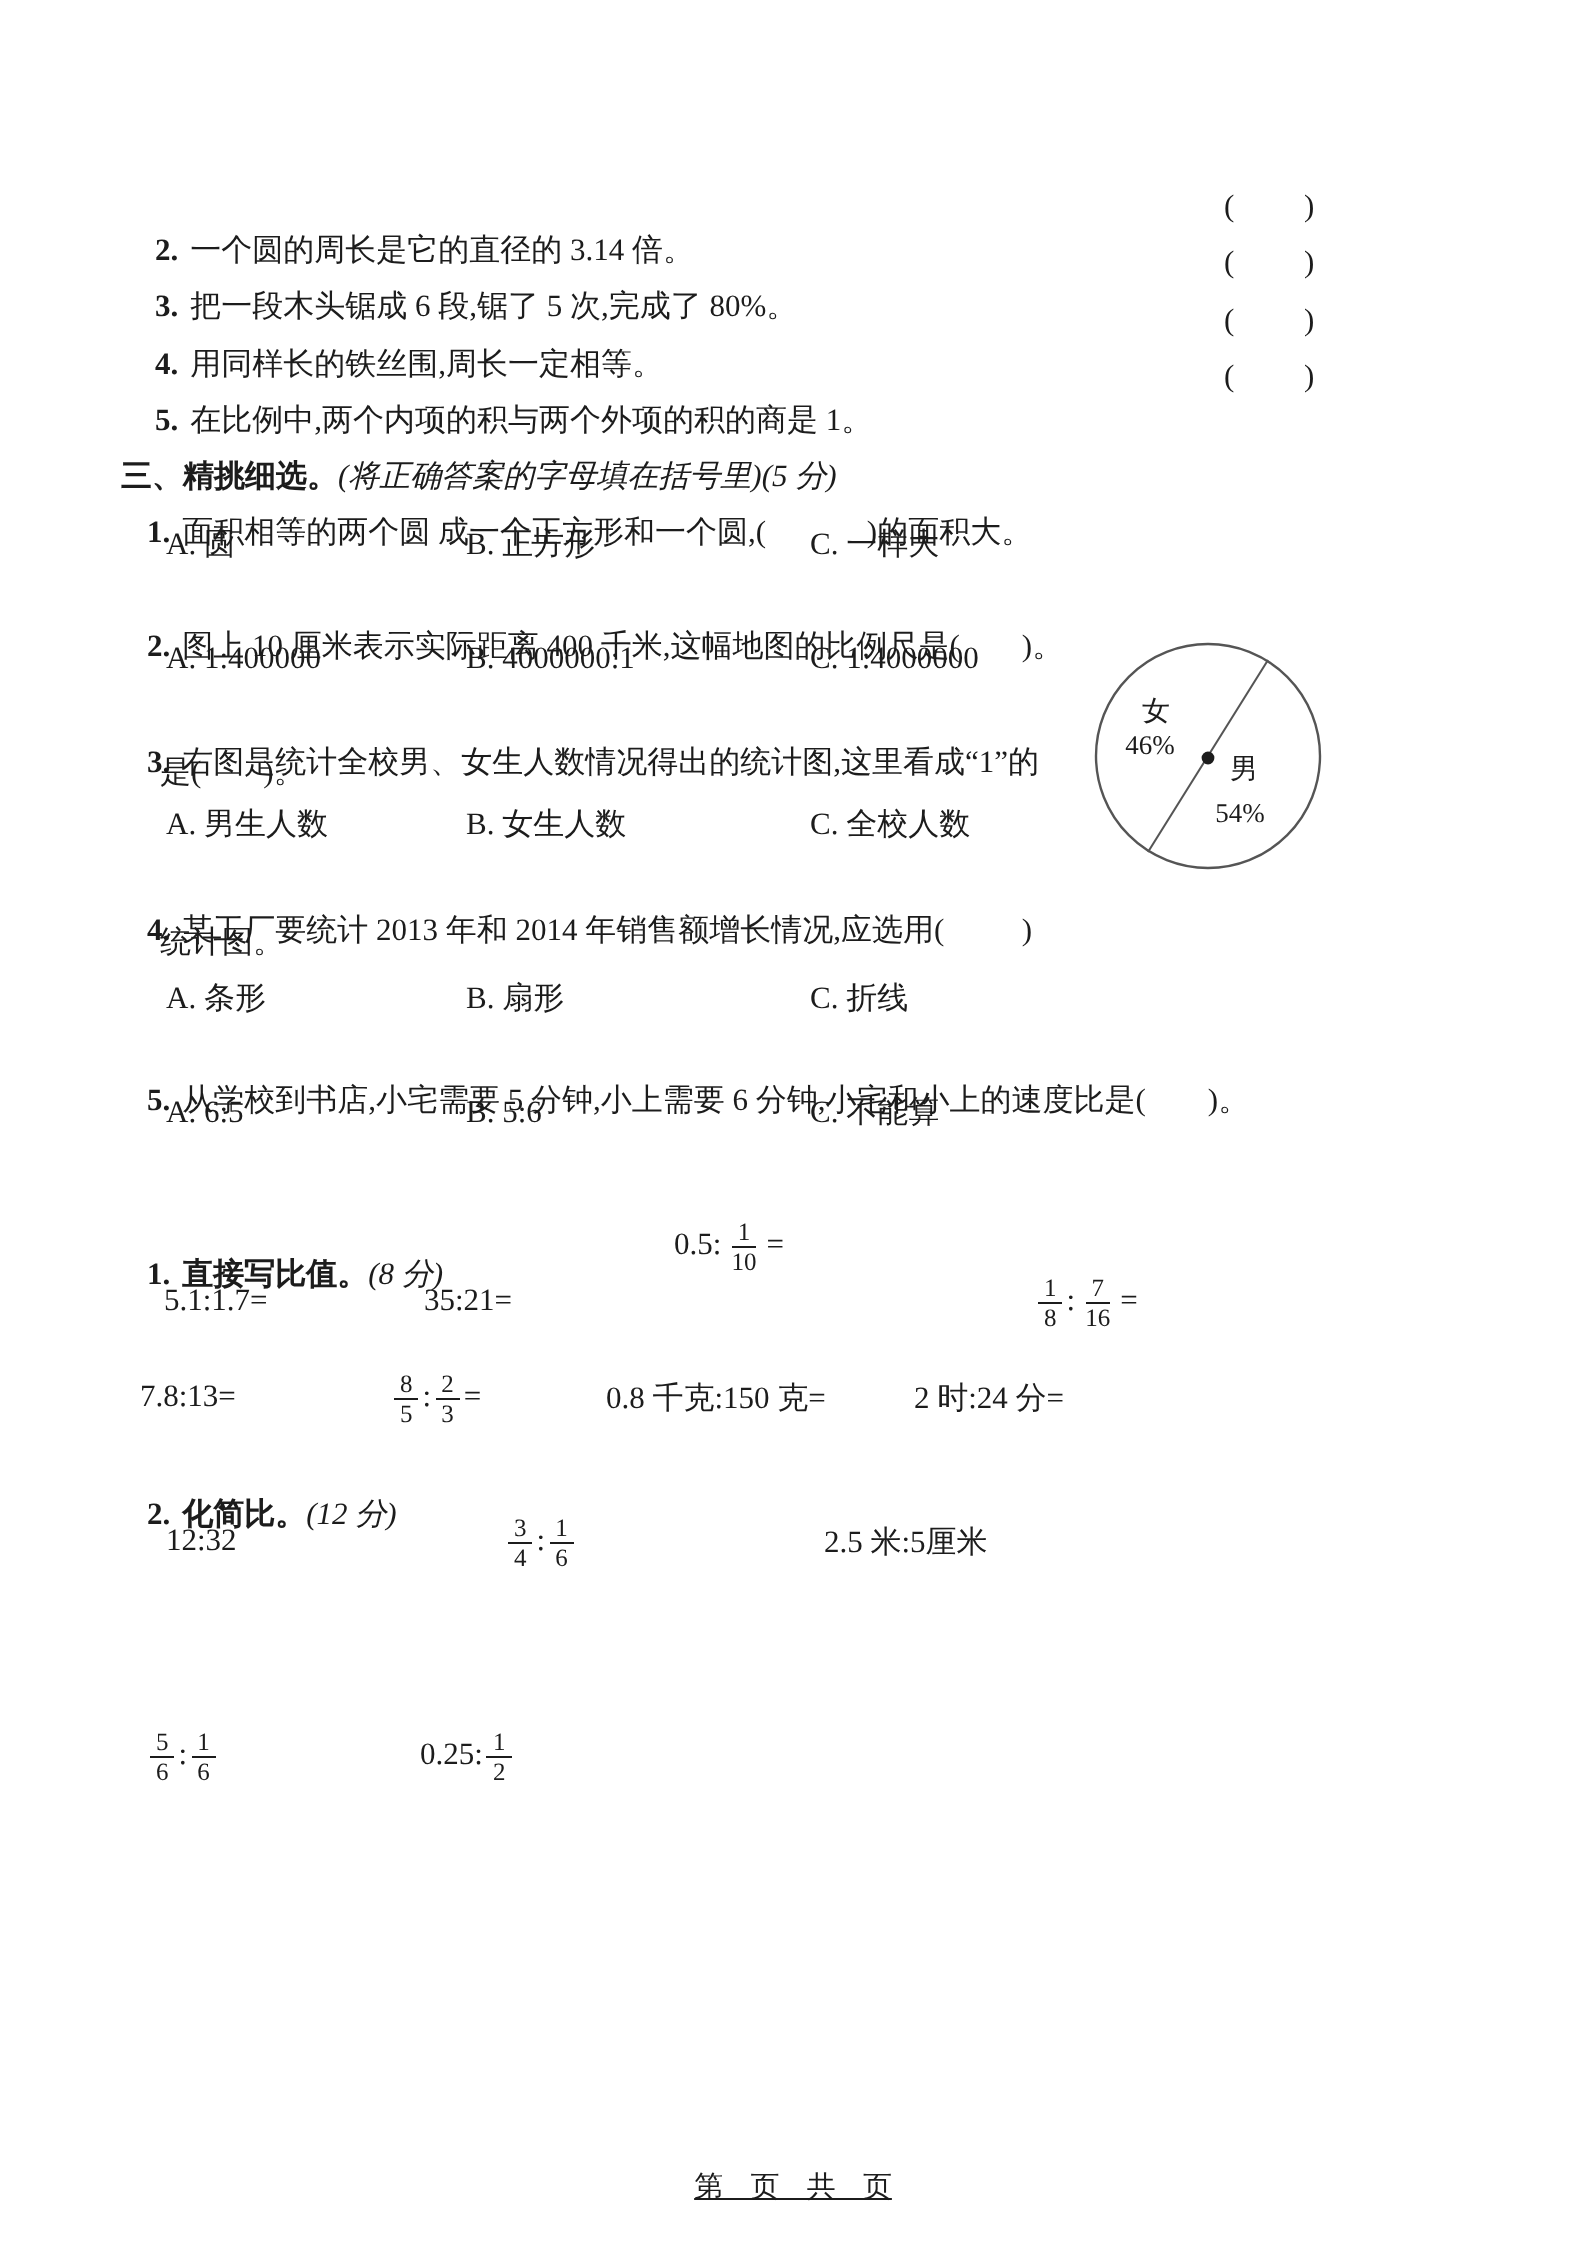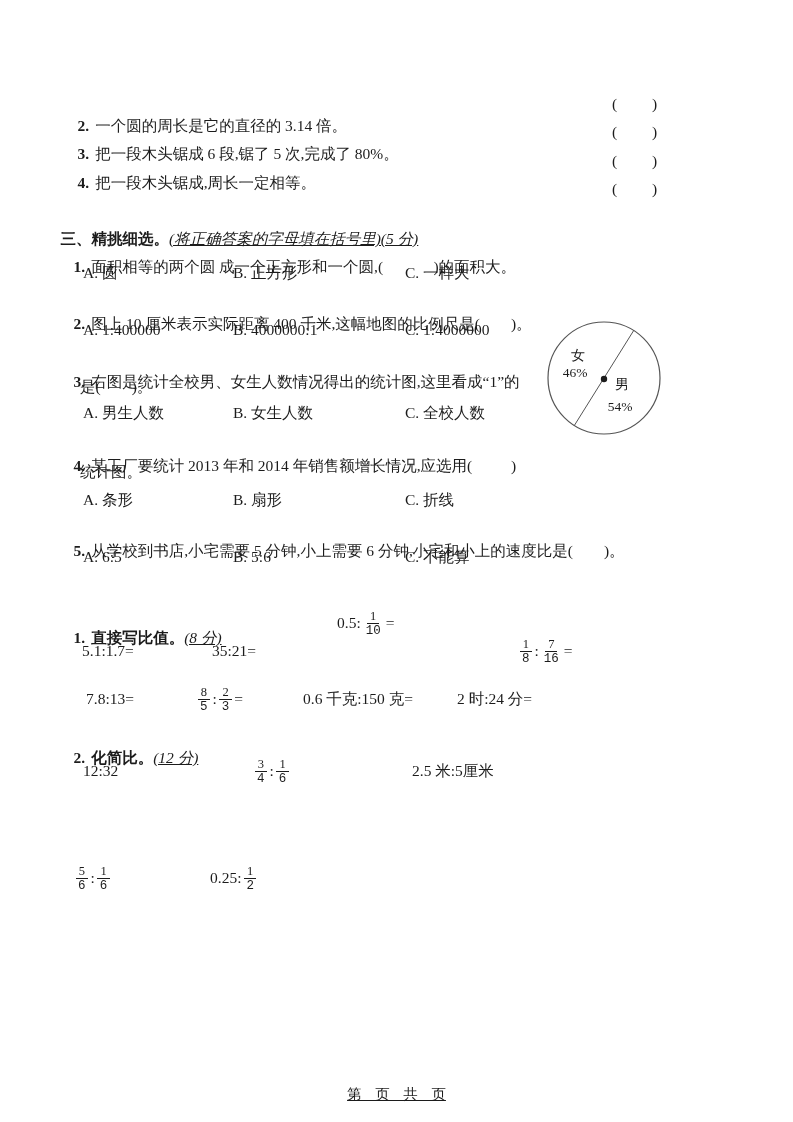--- a/index.html
+++ b/index.html
@@ -3,51 +3,54 @@
 <meta charset="utf-8">
 <style>
   html,body{margin:0;padding:0;background:#e8e8e8;}
   .page{
     position:relative;width:793px;height:1122px;background:#ffffff;
     font-family:"Liberation Serif","DejaVu Serif",serif;
     color:#1c1c1c;font-size:15.5px;overflow:hidden;margin:0 auto;
   }
   .ln{position:absolute;white-space:pre;line-height:22px;}
   .b{font-weight:bold;}
-  .note{font-style:italic;font-weight:normal;text-decoration:underline;}
+  .note{font-style:italic;font-weight:normal;}
   .qnum{font-weight:bold;margin-right:6px;}
   .opt{position:absolute;white-space:pre;line-height:22px;}
   .mcell{position:absolute;display:flex;align-items:center;height:40px;white-space:pre;}
   .frac{display:inline-flex;flex-direction:column;align-items:center;font-size:12.5px;line-height:14px;margin:0 2px;}
   .frac .fn{border-bottom:1px solid #1c1c1c;padding:0 3px;}
-  .frac .fd{padding:0 3px;font-family:Liberation Mono, monospace;}
+  .frac .fd{padding:0 3px;}
   .footer{position:absolute;left:0;right:0;text-align:center;word-spacing:10px;font-size:14.5px;line-height:22px;text-decoration:underline;}
   .pie-svg{position:absolute;left:540px;top:316px;}
   .pie-svg text{font-family:"Liberation Serif","DejaVu Serif",serif;fill:#1c1c1c;}
 </style>
 </head>
 <body>
 
 <div class="page">
 
   <div class="ln" style="left:62px;top:93px">
     <span class="qnum">2.</span><span>一个圆的周长是它的直径的 3.14 倍。</span>
   </div>
   <div class="ln" style="left:612px;top:93px">(         )</div>
 
   <div class="ln" style="left:62px;top:121px">
     <span class="qnum">3.</span><span>把一段木头锯成 6 段,锯了 5 次,完成了 80%。</span>
   </div>
   <div class="ln" style="left:612px;top:121px">(         )</div>
 
   <div class="ln" style="left:62px;top:150px">
-    <span class="qnum">4.</span><span>把一段木头锯成,周长一定相等。</span>
+    <span class="qnum">4.</span><span>用同样长的铁丝围,周长一定相等。</span>
   </div>
   <div class="ln" style="left:612px;top:150px">(         )</div>
 
+  <div class="ln" style="left:62px;top:178px">
+    <span class="qnum">5.</span><span>在比例中,两个内项的积与两个外项的积的商是 1。</span>
+  </div>
   <div class="ln" style="left:612px;top:178px">(         )</div>
 
   <div class="ln" style="left:45px;top:206px">
     <span class="b">三、精挑细选。</span><span class="note">(将正确答案的字母填在括号里)(5 分)</span>
   </div>
 
   <div class="ln" style="left:58px;top:234px">
     <span class="qnum">1.</span><span>面积相等的两个圆 成一个正方形和一个圆,(             )的面积大。</span>
   </div>
   <span class="opt" style="left:83px;top:262px">A. 圆</span>
@@ -105,28 +108,28 @@
   <div class="mcell" style="left:212px;top:631px">
     <span>35:21=</span>
   </div>
   <div class="mcell" style="left:337px;top:603px">
     <span>0.5:</span><span class="frac"><span class="fn">1</span><span class="fd">10</span></span><span>=</span>
   </div>
   <div class="mcell" style="left:517px;top:631px">
     <span class="frac"><span class="fn">1</span><span class="fd">8</span></span><span>:</span><span class="frac"><span class="fn">7</span><span class="fd">16</span></span><span>=</span>
   </div>
 
-  <div class="mcell" style="left:86px;top:679px">
+  <div class="mcell" style="left:70px;top:679px">
     <span>7.8:13=</span>
   </div>
   <div class="mcell" style="left:195px;top:679px">
     <span class="frac"><span class="fn">8</span><span class="fd">5</span></span><span>:</span><span class="frac"><span class="fn">2</span><span class="fd">3</span></span><span>=</span>
   </div>
   <div class="mcell" style="left:303px;top:679px">
-    <span>0.6 千克:150 克=</span>
+    <span>0.8 千克:150 克=</span>
   </div>
   <div class="mcell" style="left:457px;top:679px">
     <span>2 时:24 分=</span>
   </div>
 
   <div class="ln" style="left:58px;top:725px">
     <span class="qnum">2.</span><span class="b">化简比。</span><span class="note">(12 分)</span>
   </div>
 
   <div class="mcell" style="left:83px;top:751px">

